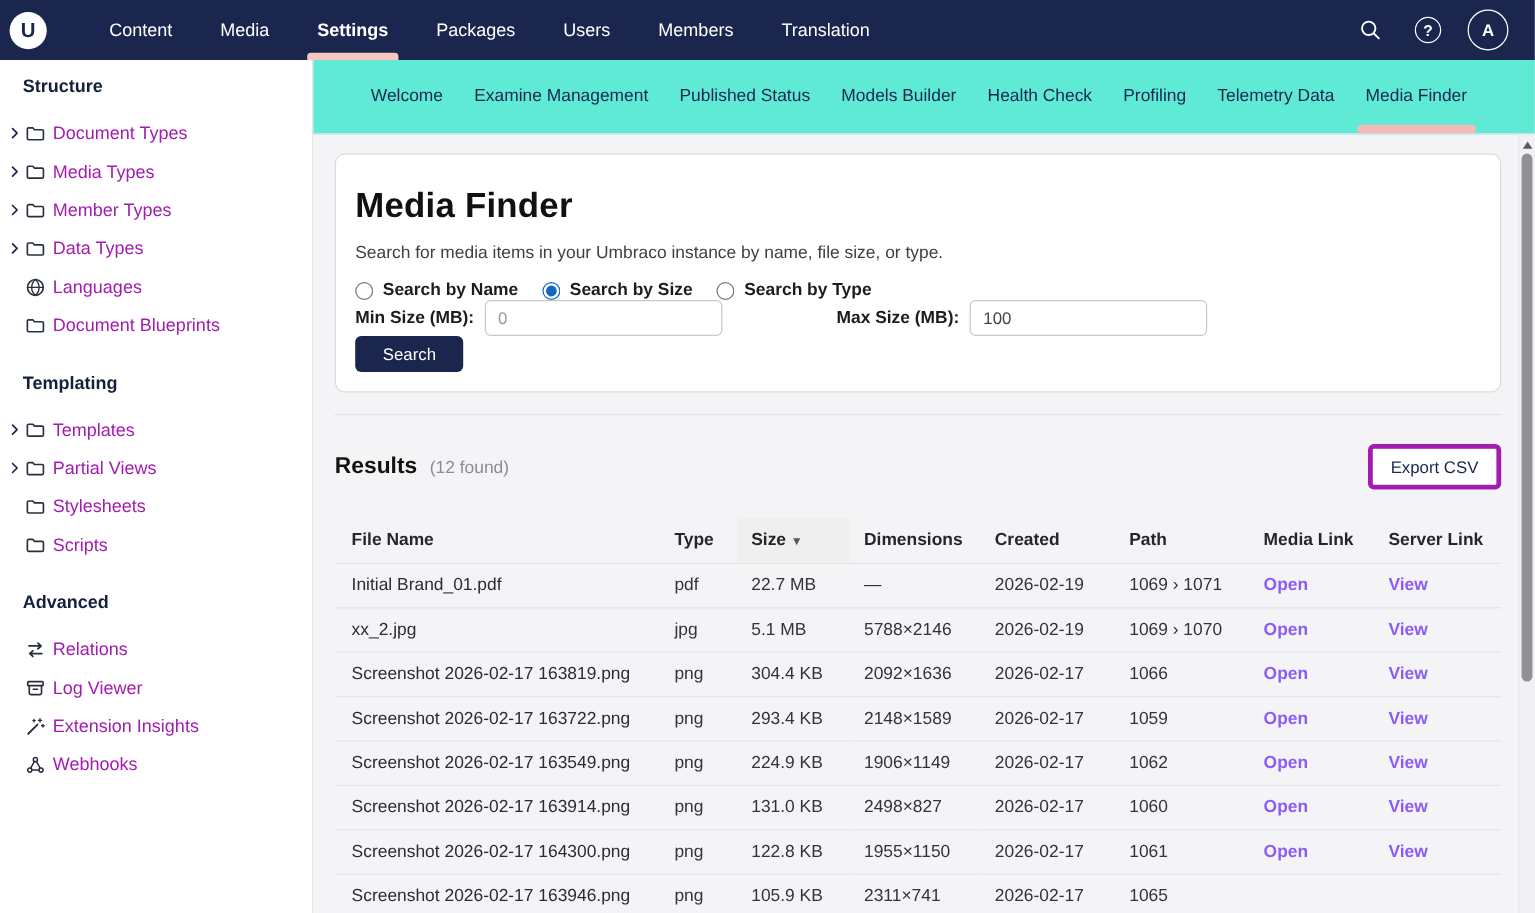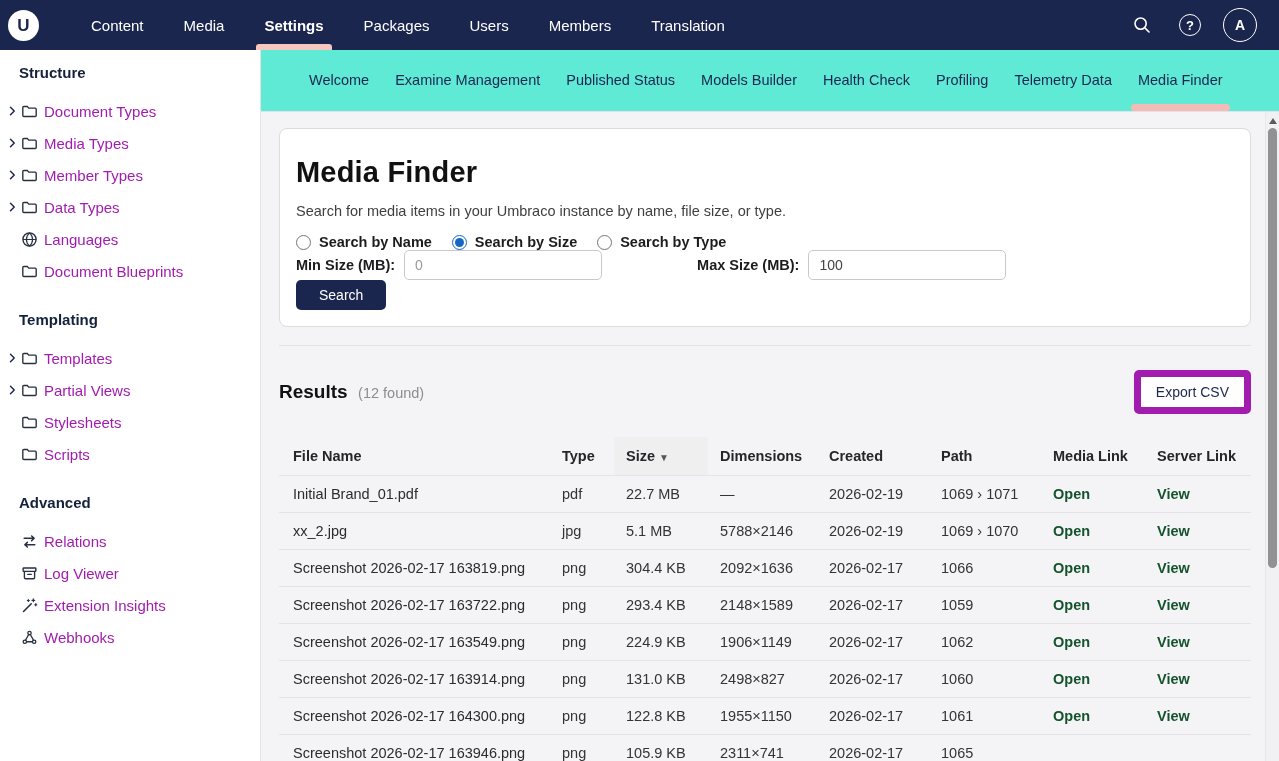--- a/index.html
+++ b/index.html
@@ -76,39 +76,39 @@
   .search-btn { margin-top:0; background:#1b264f; color:#fff; border:none;
     border-radius:5px; font-size:14px; padding:7px 23px; cursor:pointer;
     font-family:"Liberation Sans","DejaVu Sans",sans-serif; }
 
   .divider { height:1px; background:#e2e2e6; margin-top:18px; }
 
   .results-row { display:flex; align-items:center; justify-content:space-between;
     margin-top:24px; }
   .results-title { font-size:19px; font-weight:700; color:#111; }
   .results-count { font-size:14.5px; color:#8d8d91; font-weight:400; margin-left:6px; }
-  .export-btn { background:#fff; border:7px solid #a21caf; border-radius:5px;
+  .export-btn { background:#fff; border:4px solid #a21caf; border-radius:5px;
     color:#1b264f; font-size:14px; padding:7px 15px; cursor:pointer;
     font-family:"Liberation Sans","DejaVu Sans",sans-serif; }
 
   table.results { width:972px; margin-top:23px; border-collapse:collapse;
     table-layout:fixed; }
   table.results col.c1{width:271px} table.results col.c2{width:64px}
   table.results col.c3{width:94px} table.results col.c4{width:109px}
   table.results col.c5{width:112px} table.results col.c6{width:112px}
   table.results col.c7{width:104px} table.results col.c8{width:106px}
   table.results th { text-align:left; font-size:14.5px; font-weight:600; color:#26262a;
     padding:11px 8px 11px 12px; white-space:nowrap; }
   table.results th:first-child { padding-left:14px; }
   table.results th.sorted { background:#efeff0; }
   .sort-arrow { font-size:10px; color:#55555a; margin-left:4px; }
   table.results td { font-size:14.5px; color:#333338; padding:10px 8px 10px 12px;
     border-top:1px solid #e4e4e8; white-space:nowrap; overflow:hidden; }
   table.results td:first-child { padding-left:14px; color:#2c2c30; }
-  table.results a { color:#14532d; font-weight:700; text-decoration:none; cursor:pointer; }
+  table.results a { color:#8b5cf6; font-weight:700; text-decoration:none; cursor:pointer; }
 
   
   .scrollbar { position:absolute; right:0; top:112px; bottom:0; width:14px;
     background:#f1f1f3; border-left:1px solid #e7e7ea; z-index:40; }
   .scroll-up { position:absolute; top:3px; left:0; right:0; height:12px;
     display:flex; align-items:center; justify-content:center; }
   .scroll-up::before { content:""; border-left:4px solid transparent;
     border-right:4px solid transparent; border-bottom:6px solid #5c5c60; }
   .scroll-thumb { position:absolute; top:16px; left:2px; width:9px; height:440px;
     background:#919195; border-radius:6px; }

